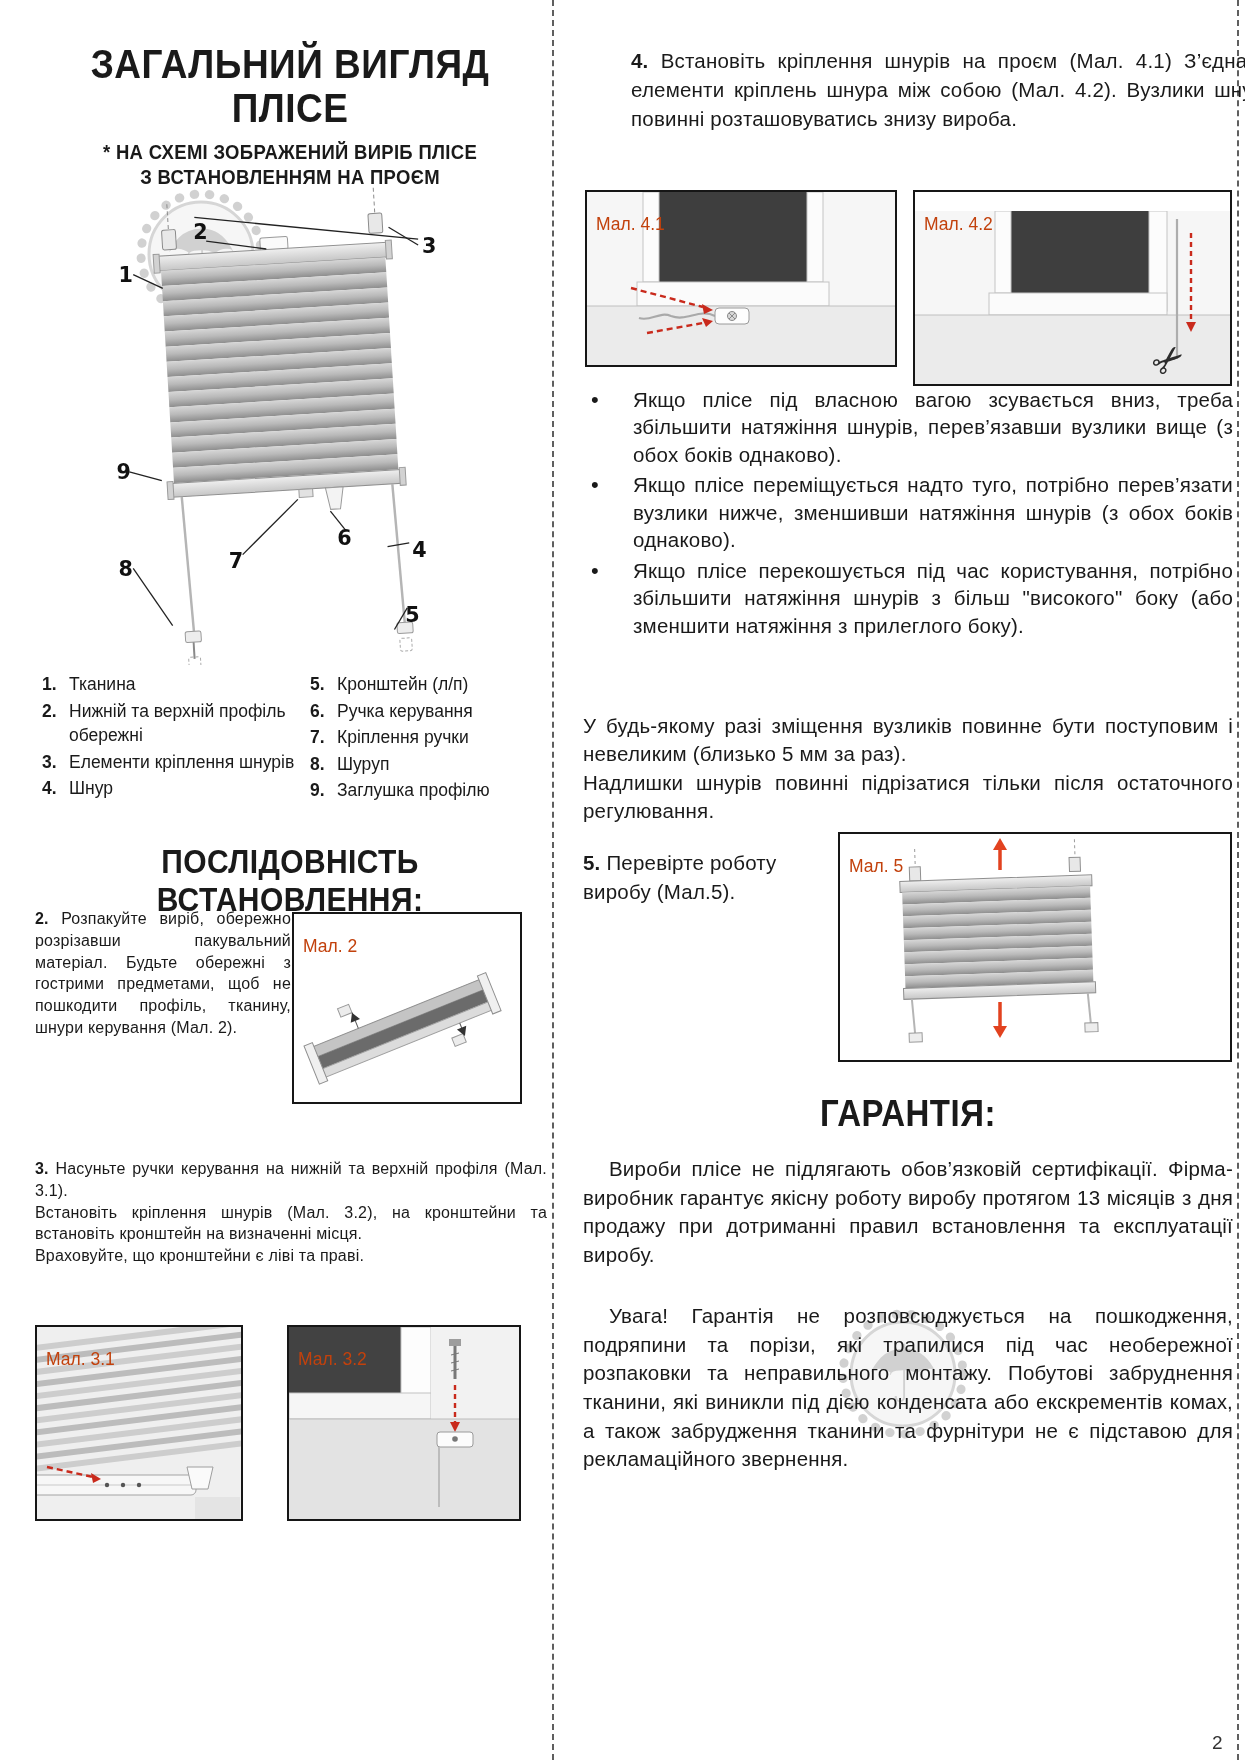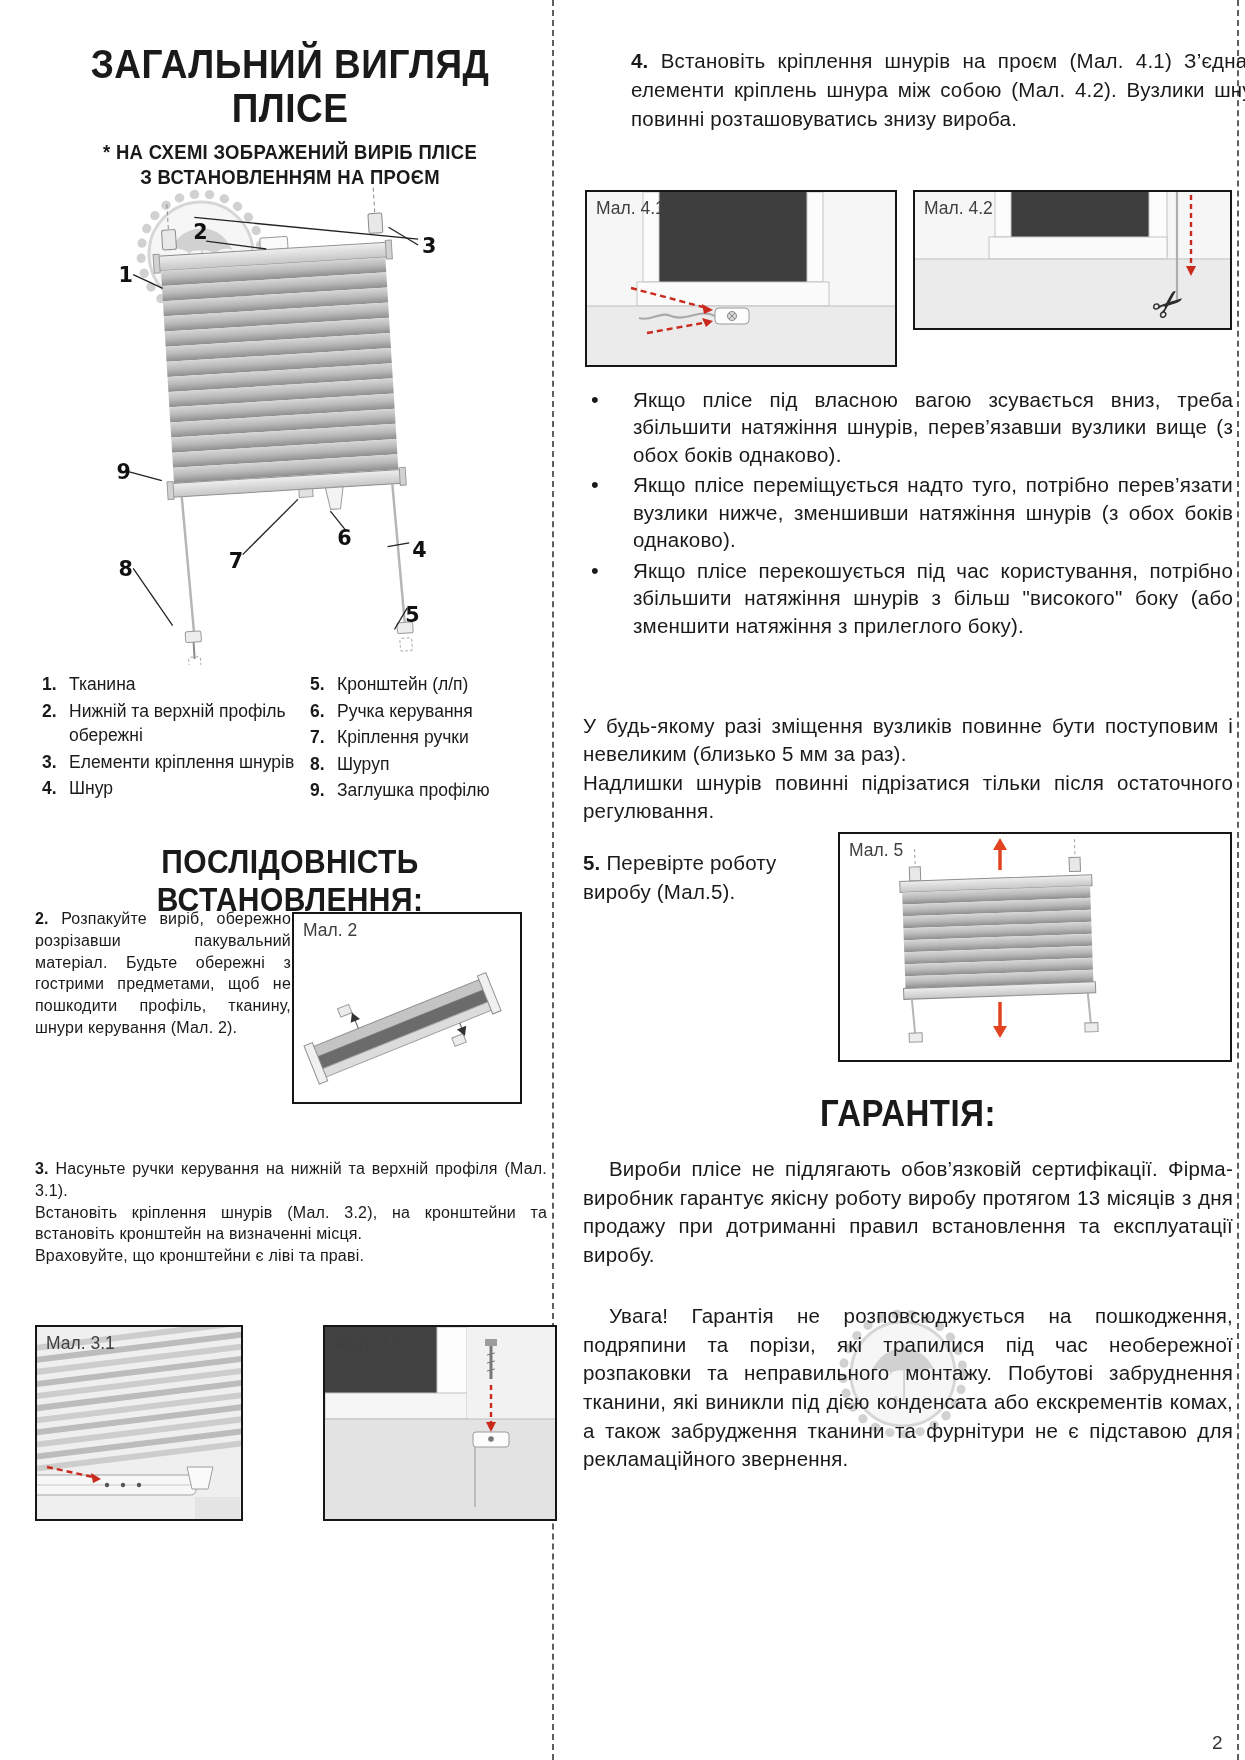--- a/index.html
+++ b/index.html
@@ -20,21 +20,21 @@
             transform:scaleY(1.12); transform-origin:top center; text-align:center; }
   .h-war  { font-weight:800; font-size:33px; letter-spacing:.5px;
             transform:scaleY(1.12); transform-origin:top center; text-align:center; }
   .body20 { font-size:16px; line-height:1.36; letter-spacing:.2px; }
   .body21 { font-size:20.5px; line-height:1.4; letter-spacing:.2px; }
   .legend { font-size:17.5px; line-height:1.4; }
   .lrow { display:flex; margin-bottom:2px; }
   .lnum { width:27px; font-weight:bold; flex:none; }
   .ltext { flex:1; }
   .figbox { border:2px solid #161616; background:#ffffff; position:absolute; overflow:hidden; }
-  .figlabel { position:absolute; top:6px; left:9px; font-size:17.5px; color:#404040; z-index:3; }
+  .figlabel { position:absolute; top:22px; left:9px; font-size:17.5px; color:#c2410c; z-index:3; }
   .figimg { position:absolute; left:0; bottom:0; z-index:1; }
   .watermark { opacity:.45; pointer-events:none; z-index:0; }
   .brow { position:relative; padding-left:50px; margin-bottom:3px; }
   .bdot { position:absolute; left:8px; top:-1px; font-size:22px; }
   .indent { text-indent:26px; }
   .z1 { z-index:1; }
 </style>
 </head>
 <body>
 
@@ -246,21 +246,21 @@
       <circle cx="102" cy="158" r="2.2" fill="#555555"></circle>
     <g>
       <line x1="10" y1="140" x2="56" y2="150" stroke="#c92a1c" stroke-width="2.4" stroke-dasharray="6 4"></line>
       <path d="M64 152 l-10 -6 l2 10 z" fill="#c92a1c"></path>
     </g>
     <path d="M150 140 h26 l-5 22 h-16 z" fill="#fafafa" stroke="#9e9e9e"></path>
     <rect x="158" y="170" width="45" height="22" fill="#e4e4e4"></rect>
   </svg>
 </div>
 
-<div class="figbox" style="left:287px; top:1325px; width:234px; height:196px;margin-left:36px;">
+<div class="figbox" style="left:287px; top:1325px; width:234px; height:196px;">
   <div class="figlabel">Мал. 3.2</div>
   <svg class="figimg" width="230" height="192" viewBox="0 0 230 192">
     <rect width="230" height="192" fill="#fbfbfb"></rect>
     <rect x="0" y="0" width="112" height="66" fill="#424242"></rect>
     <rect x="112" y="0" width="30" height="92" fill="#fdfdfd" stroke="#c2c2c2"></rect>
     <rect x="0" y="66" width="142" height="26" fill="#f6f6f6" stroke="#c2c2c2"></rect>
     <rect x="142" y="0" width="88" height="92" fill="#f2f2f2"></rect>
     <rect x="0" y="92" width="230" height="100" fill="#e3e3e3"></rect>
     <line x1="0" y1="92" x2="230" y2="92" stroke="#bdbdbd"></line>
     <g>
@@ -302,21 +302,21 @@
     <line x1="148" y1="121" x2="142" y2="127" stroke="#8a8a8a"></line>
     <g>
       <line x1="44" y1="96" x2="116" y2="115" stroke="#c92a1c" stroke-width="2.4" stroke-dasharray="6 4"></line>
       <path d="M126 118 l-11 -6 l2 10 z" fill="#c92a1c"></path>
       <line x1="60" y1="141" x2="116" y2="131" stroke="#c92a1c" stroke-width="2.4" stroke-dasharray="6 4"></line>
       <path d="M126 129 l-11 -3 l4 9 z" fill="#c92a1c"></path>
     </g>
   </svg>
 </div>
 
-<div class="figbox" style="left:913px; top:190px; width:319px; height:140px;">
+<div class="figbox" style="left:913px; top:190px; width:319px; height:196px;">
   <div class="figlabel">Мал. 4.2</div>
   <svg class="figimg" width="315" height="173" viewBox="0 0 315 173">
     <rect width="315" height="173" fill="#f6f6f6"></rect>
     <rect x="96" y="0" width="138" height="82" fill="#3e3e3e"></rect>
     <rect x="80" y="0" width="16" height="82" fill="#fcfcfc" stroke="#c4c4c4"></rect>
     <rect x="234" y="0" width="18" height="100" fill="#fcfcfc" stroke="#c4c4c4"></rect>
     <rect x="74" y="82" width="178" height="22" fill="#fbfbfb" stroke="#c4c4c4"></rect>
     <rect x="0" y="104" width="315" height="69" fill="#ebebeb"></rect>
     <line x1="0" y1="104" x2="315" y2="104" stroke="#c0c0c0"></line>
     <line x1="262" y1="8" x2="262" y2="148" stroke="#adadad" stroke-width="2.2"></line>

